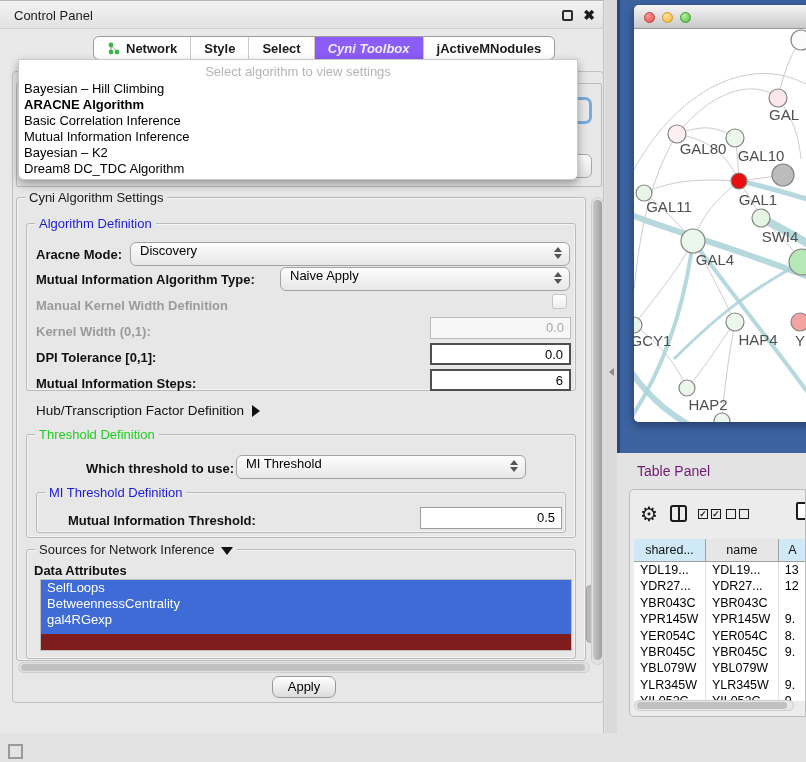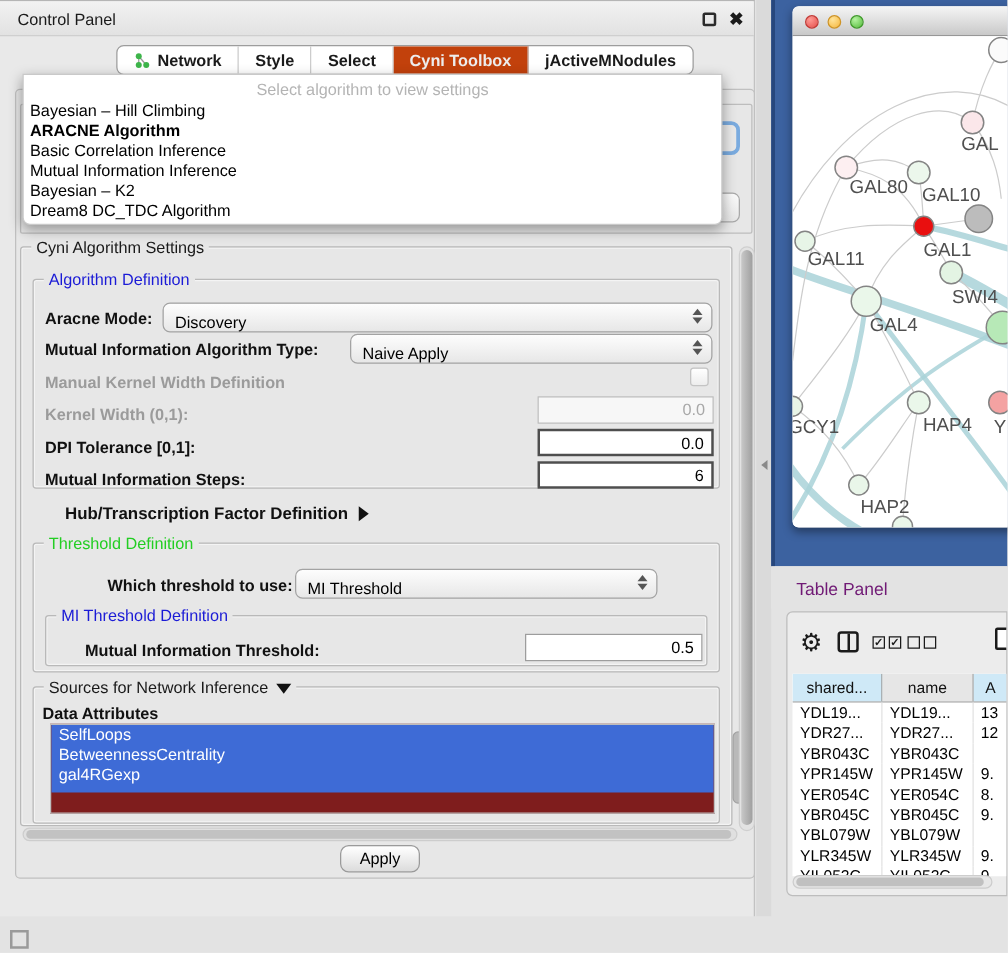--- a/index.html
+++ b/index.html
@@ -15,21 +15,21 @@
   .cp-title { position:absolute; left:14px; top:7px; font-size:13px; color:#1a1a1a; }
   .float-icon { position:absolute; right:30px; top:9px; width:11px; height:11px;
     border:2px solid #2b2b2b; border-radius:2px; }
   .close-icon { position:absolute; right:8px; top:6px; font-size:14px; font-weight:bold; color:#1a1a1a; }
 
   .tabbar { position:absolute; display:flex; background:#fff; border:1px solid #9d9d9d;
     border-radius:6px; overflow:hidden; height:24px; }
   .tabbar .tab { display:flex; align-items:center; gap:5px; padding:0 13px; font-size:13px;
     font-weight:bold; color:#1a1a1a; border-right:1px solid #cccccc; white-space:nowrap; }
   .tabbar .tab:last-child { border-right:none; }
-  .tabbar .tab.selected { background:#c2410c; color:#ededed; }
+  .tabbar .tab.selected { background:#8b5cf6; color:#ededed;font-style:italic; }
   .tabbar-top { left:93px; top:35px; }
   .tabbar-bottom { left:146px; top:707px; }
 
   
   .outer-box { position:absolute; left:12px; top:70px; width:592px; height:632px;
     border:1px solid #c0c0c0; border-radius:4px; background:#e7e7e7; }
   .frag-combo-focus { position:absolute; left:540px; top:96px; width:52px; height:27px;
     border:3px solid #7aabdf; border-radius:7px; background:#e9e9e9; }
   .frag-combo2 { position:absolute; left:500px; top:153px; width:92px; height:24px;
     border:1px solid #a9a9a9; border-radius:6px; background:linear-gradient(#fbfbfb,#e6e6e6); }
@@ -46,25 +46,25 @@
   
   .groupbox { position:absolute; border:1px solid #b9b9b9; border-radius:3px;
     box-shadow:inset 0 0 0 1px rgba(255,255,255,0.55); }
   .group-label { position:absolute; top:-8px; left:8px; background:#e7e7e7; padding:0 4px;
     font-size:13px; color:#1a1a1a; white-space:nowrap; }
   .group-label.blue { color:#1b1bd6; }
   .group-label.green { color:#23ce23; }
 
   .field-label { position:absolute; font-size:13px; font-weight:bold; color:#111; white-space:nowrap; }
   .field-label.disabled { color:#9b9b9b; }
-  .field-label.plain { font-weight:bold;margin-left:16px; }
+  .field-label.plain { font-weight:normal; }
 
   .combo { position:absolute; height:24px; background:linear-gradient(#fdfdfd,#e7e7e7);
     border:1px solid #a3a3a3; border-radius:6px; font-size:13px; color:#000;
-    display:flex; align-items:flex-end; padding-left:9px; }
+    display:flex; align-items:flex-start; padding-left:9px; }
   .combo .arrows { position:absolute; right:7px; top:4px; display:flex; flex-direction:column; gap:2px; }
   .combo .arrows i { display:block; width:0; height:0; border-left:4px solid transparent;
     border-right:4px solid transparent; }
   .combo .arrows i.up { border-bottom:5px solid #555; }
   .combo .arrows i.dn { border-top:5px solid #555; }
 
   .textfield { position:absolute; height:22px; background:#fff; border:2px solid #4e4e4e;
     font-size:13px; color:#000; text-align:right; padding:2px 6px 0 0; }
   .textfield.disabled { border:1px solid #bcbcbc; background:#f7f7f7; color:#a8a8a8; }
   .textfield.thin { border:1px solid #9d9d9d; }

